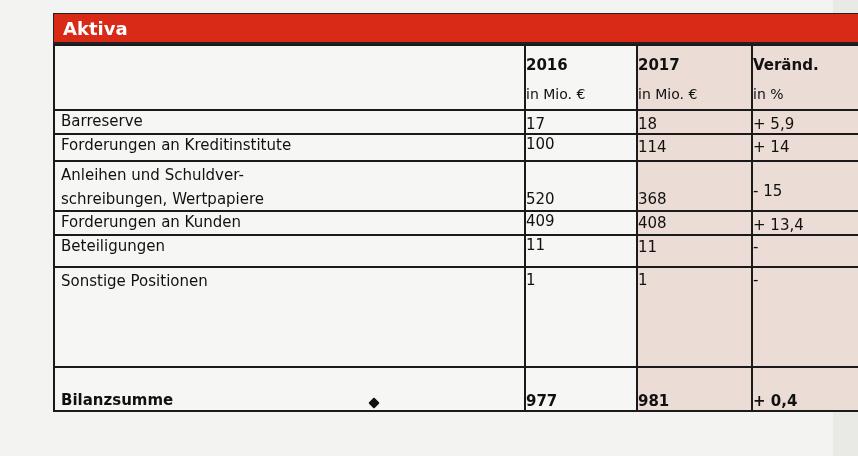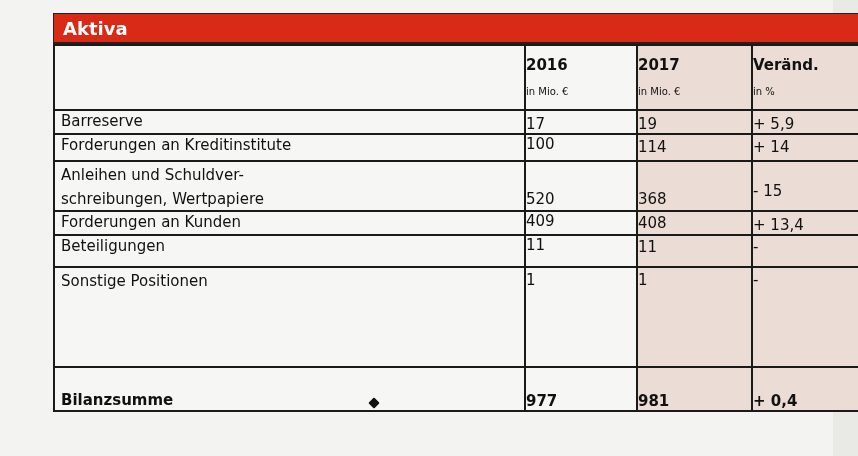--- a/index.html
+++ b/index.html
@@ -8,21 +8,21 @@
   .wrap{position:absolute;left:22px;top:13px;width:812px;margin-left:31px;}
   .titlebar{height:28px;background:#d92a17;border:1.5px solid #222;border-bottom:2px solid #222;display:flex;align-items:center;}
   .titlebar span{color:#fff;font-weight:bold;font-size:18px;margin-left:9px;}
   table{border-collapse:collapse;width:812px;table-layout:fixed;}
   td{border:2px solid #1a1a1a;padding:0;font-size:15px;vertical-align:top;}
   td.lbl{padding-left:6px;line-height:20px;}
   td.num{text-align:left;}
   .shade{background:#ecdcd6;}
   .white{background:#f6f6f4;}
   .hyear{font-weight:bold;font-size:15px;margin-top:10px;}
-  .hunit{font-size:10px;margin-top:12px;}
+  .hunit{font-size:14px;margin-top:12px;}
   .bold{font-weight:bold;}
   .dot{position:absolute;left:370px;top:399px;width:8px;height:8px;background:#111;transform:rotate(45deg);border-radius:1px;}
 </style>
 </head>
 <body>
 
 <div class="right-edge"></div>
 
 <div class="wrap">
   <div class="titlebar">
@@ -48,21 +48,21 @@
       </td>
       <td class="num shade">
         <div class="hyear">Veränd.</div>
         <div class="hunit">in %</div>
       </td>
     </tr>
 
     <tr style="height:20px">
       <td class="lbl white">Barreserve</td>
       <td class="num white" style="padding-top:4px">17</td>
-      <td class="num shade" style="padding-top:4px">19</td>
+      <td class="num shade" style="padding-top:4px">18</td>
       <td class="num shade" style="padding-top:4px">+ 5,9</td>
     </tr>
     <tr style="height:27px">
       <td class="lbl white">Forderungen an Kreditinstitute</td>
       <td class="num white">100</td>
       <td class="num shade" style="padding-top:3px">114</td>
       <td class="num shade" style="padding-top:3px">+ 14</td>
     </tr>
     <tr style="height:50px">
       <td class="lbl white" style="padding-top:3px">

